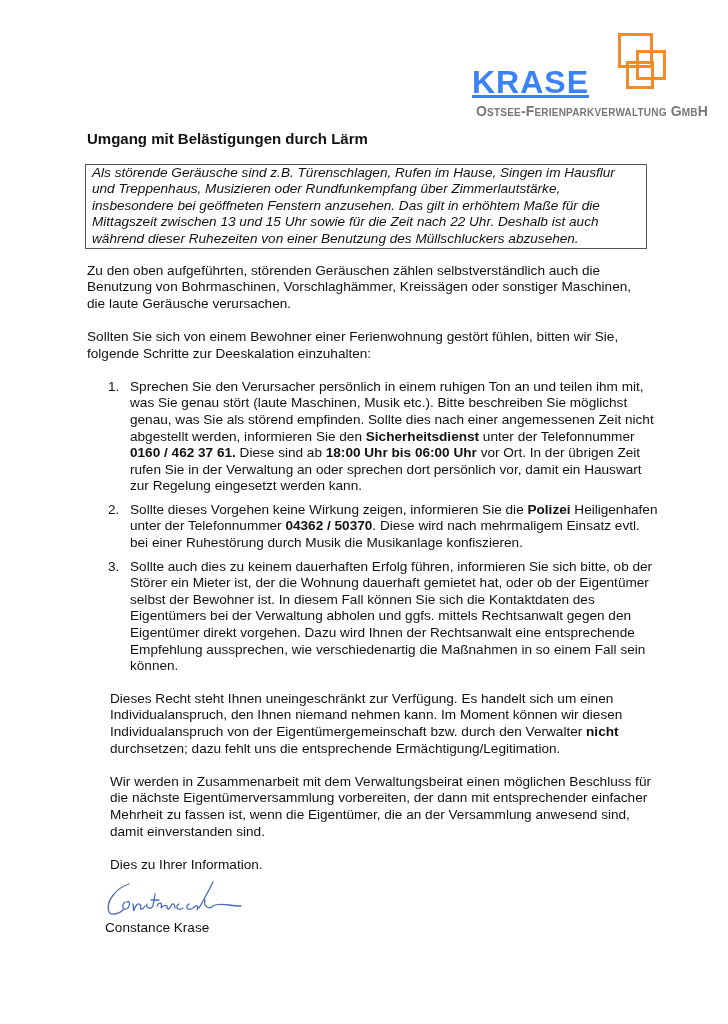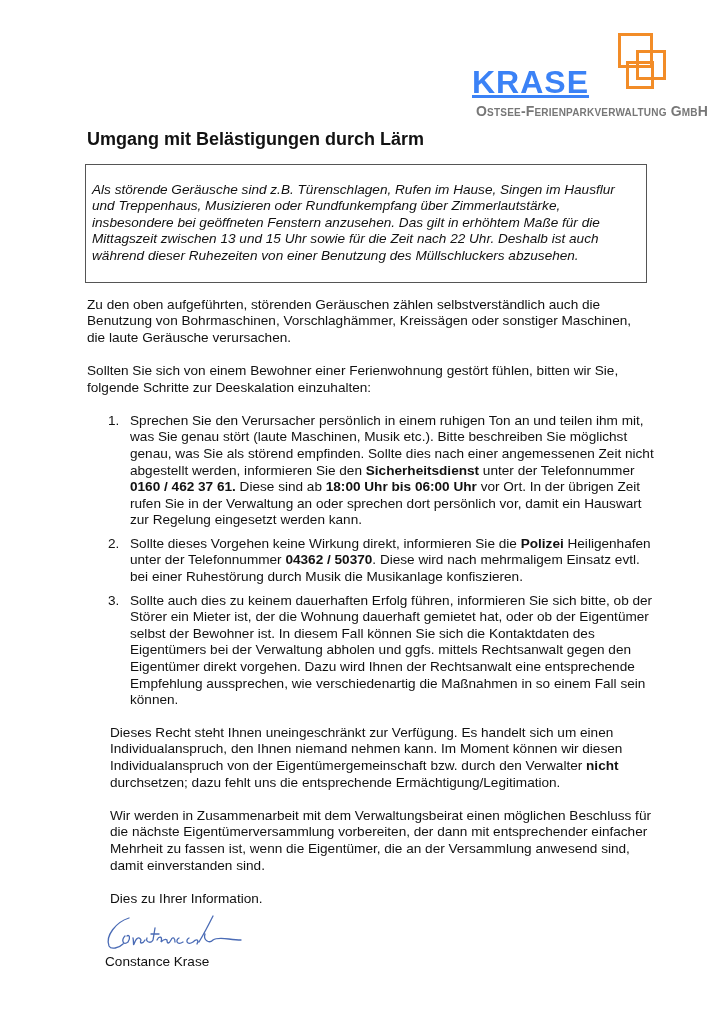--- a/index.html
+++ b/index.html
@@ -17,25 +17,25 @@
     font-family: "Liberation Sans", sans-serif; font-weight: bold;
     font-size: 32px; color: #3b82f6; letter-spacing: 1px; line-height: 1; text-decoration: underline;
   }
   .logo .sub {
     position: absolute; left: 8px; top: 75px;
     font-family: "Liberation Sans", sans-serif; font-weight: bold;
     font-size: 14px; color: #777777; letter-spacing: 0.2px; white-space: nowrap;
     font-variant: small-caps;
   }
   .content { position: absolute; left: 87px; top: 131px; width: 565px; font-size: 13.6px; line-height: 16.6px; }
-  .heading { font-weight: bold; font-size: 18px; margin: 0 0 16px 0; }
+  .heading { font-weight: bold; font-size: 15px; margin: 0 0 16px 0; }
   p { margin: 0 0 16.6px 0; }
   b { font-weight: bold; }
   .quote {
-    border: 1px solid #555555; padding: 17px 6px; margin: 0 0 14px -2px;
+    border: 1px solid #555555; padding: 0 6px; margin: 0 0 14px -2px;
     font-style: italic; width: 548px;
   }
   ol { list-style: none; margin: 0 0 16px 0; padding: 0; }
   ol li { position: relative; padding-left: 43px; margin-bottom: 7px; width: 530px; }
   ol li .num { position: absolute; left: 21px; top: 0; }
   .indent { padding-left: 23px; width: 542px; }
   .sig { position: relative; height: 44px; margin-left: 14px; }
   .sig svg { position: absolute; left: 0; top: 0; }
   .signer { margin-left: 18px; }
 </style>
@@ -59,21 +59,21 @@
   <p>Zu den oben aufgeführten, störenden Geräuschen zählen selbstverständlich auch die Benutzung von Bohrmaschinen, Vorschlaghämmer, Kreissägen oder sonstiger Maschinen, die laute Geräusche verursachen.</p>
   <p>Sollten Sie sich von einem Bewohner einer Ferienwohnung gestört fühlen, bitten wir Sie, folgende Schritte zur Deeskalation einzuhalten:</p>
 
   <ol>
     <li>
       <span class="num">1.</span>
       <span>Sprechen Sie den Verursacher persönlich in einem ruhigen Ton an und teilen ihm mit, was Sie genau stört (laute Maschinen, Musik etc.). Bitte beschreiben Sie möglichst genau, was Sie als störend empfinden. Sollte dies nach einer angemessenen Zeit nicht abgestellt werden, informieren Sie den </span><b>Sicherheitsdienst</b><span> unter der Telefonnummer </span><b>0160 / 462 37 61.</b><span> Diese sind ab </span><b>18:00 Uhr bis 06:00 Uhr</b><span> vor Ort. In der übrigen Zeit rufen Sie in der Verwaltung an oder sprechen dort persönlich vor, damit ein Hauswart zur Regelung eingesetzt werden kann.</span>
     </li>
     <li>
       <span class="num">2.</span>
-      <span>Sollte dieses Vorgehen keine Wirkung direkt, informieren Sie die </span><b>Polizei</b><span> Heiligenhafen unter der Telefonnummer </span><b>04362 / 50370</b><span>. Diese wird nach mehrmaligem Einsatz evtl. bei einer Ruhestörung durch Musik die Musikanlage konfiszieren.</span>
+      <span>Sollte dieses Vorgehen keine Wirkung zeigen, informieren Sie die </span><b>Polizei</b><span> Heiligenhafen unter der Telefonnummer </span><b>04362 / 50370</b><span>. Diese wird nach mehrmaligem Einsatz evtl. bei einer Ruhestörung durch Musik die Musikanlage konfiszieren.</span>
     </li>
     <li>
       <span class="num">3.</span>
       <span>Sollte auch dies zu keinem dauerhaften Erfolg führen, informieren Sie sich bitte, ob der Störer ein Mieter ist, der die Wohnung dauerhaft gemietet hat, oder ob der Eigentümer selbst der Bewohner ist. In diesem Fall können Sie sich die Kontaktdaten des Eigentümers bei der Verwaltung abholen und ggfs. mittels Rechtsanwalt gegen den Eigentümer direkt vorgehen. Dazu wird Ihnen der Rechtsanwalt eine entsprechende Empfehlung aussprechen, wie verschiedenartig die Maßnahmen in so einem Fall sein können.</span>
     </li>
   </ol>
 
   <p class="indent"><span>Dieses Recht steht Ihnen uneingeschränkt zur Verfügung. Es handelt sich um einen Individualanspruch, den Ihnen niemand nehmen kann. Im Moment können wir diesen Individualanspruch von der Eigentümergemeinschaft bzw. durch den Verwalter </span><b>nicht</b><span> durchsetzen; dazu fehlt uns die entsprechende Ermächtigung/Legitimation.</span></p>
 
   <p class="indent">Wir werden in Zusammenarbeit mit dem Verwaltungsbeirat einen möglichen Beschluss für die nächste Eigentümerversammlung vorbereiten, der dann mit entsprechender einfacher Mehrheit zu fassen ist, wenn die Eigentümer, die an der Versammlung anwesend sind, damit einverstanden sind.</p>

